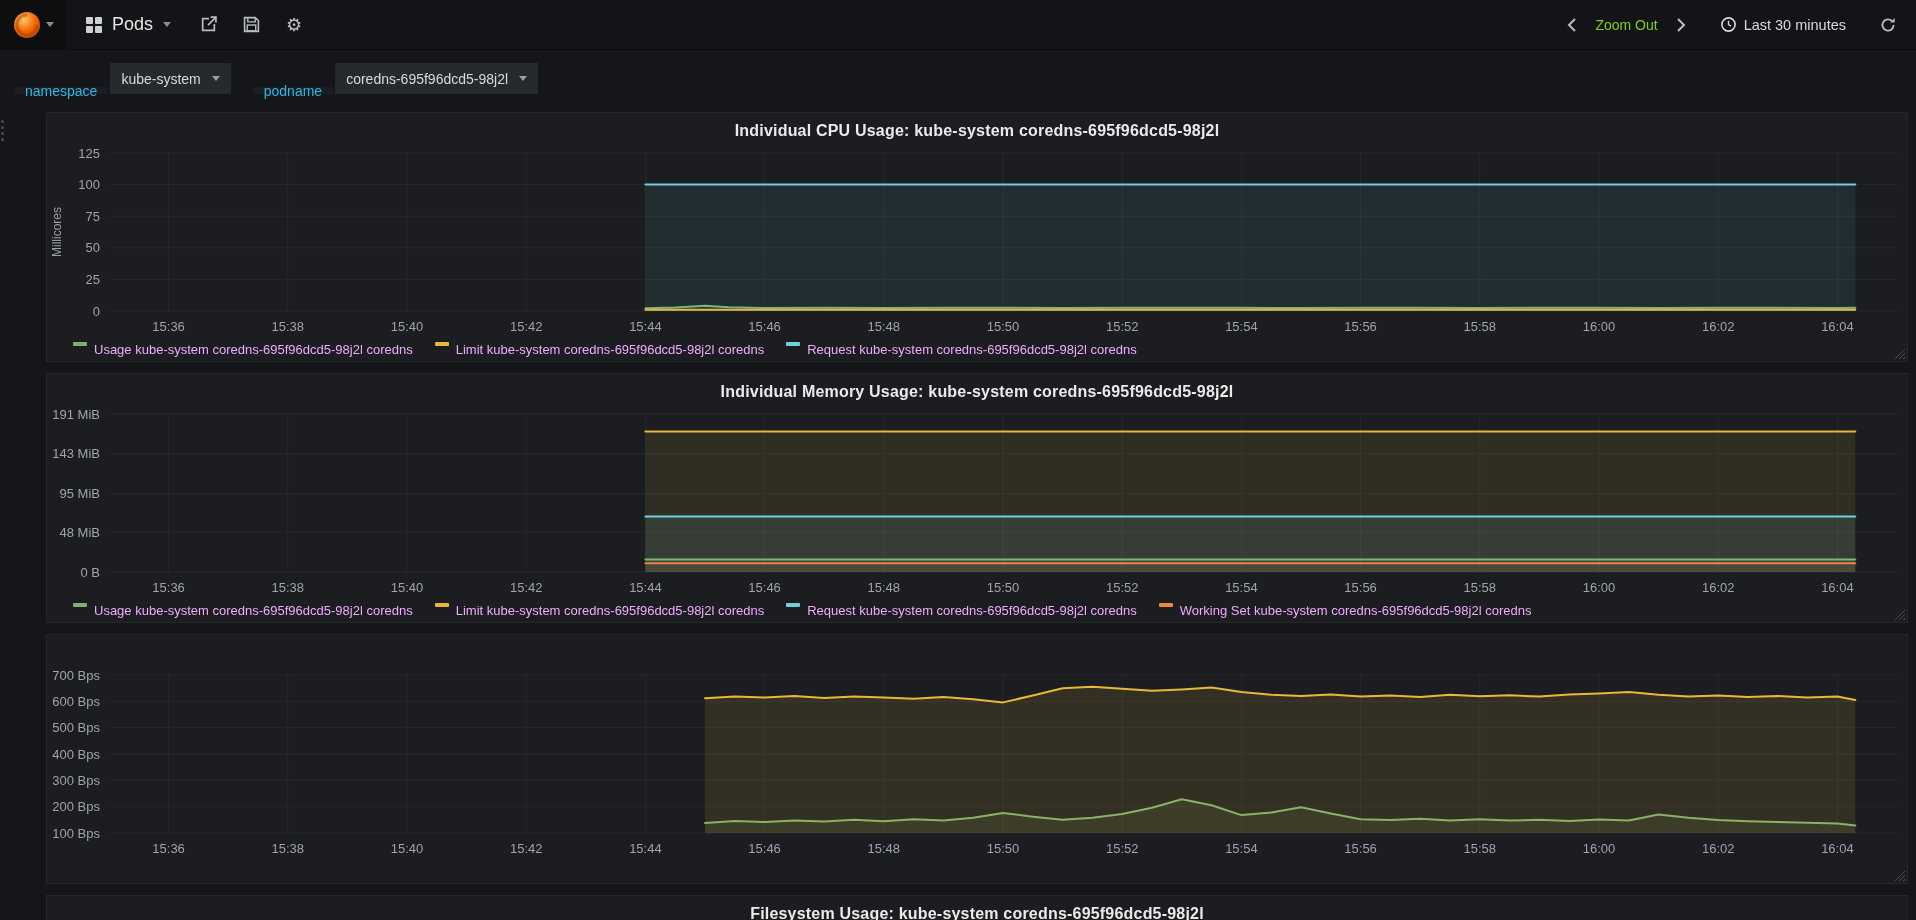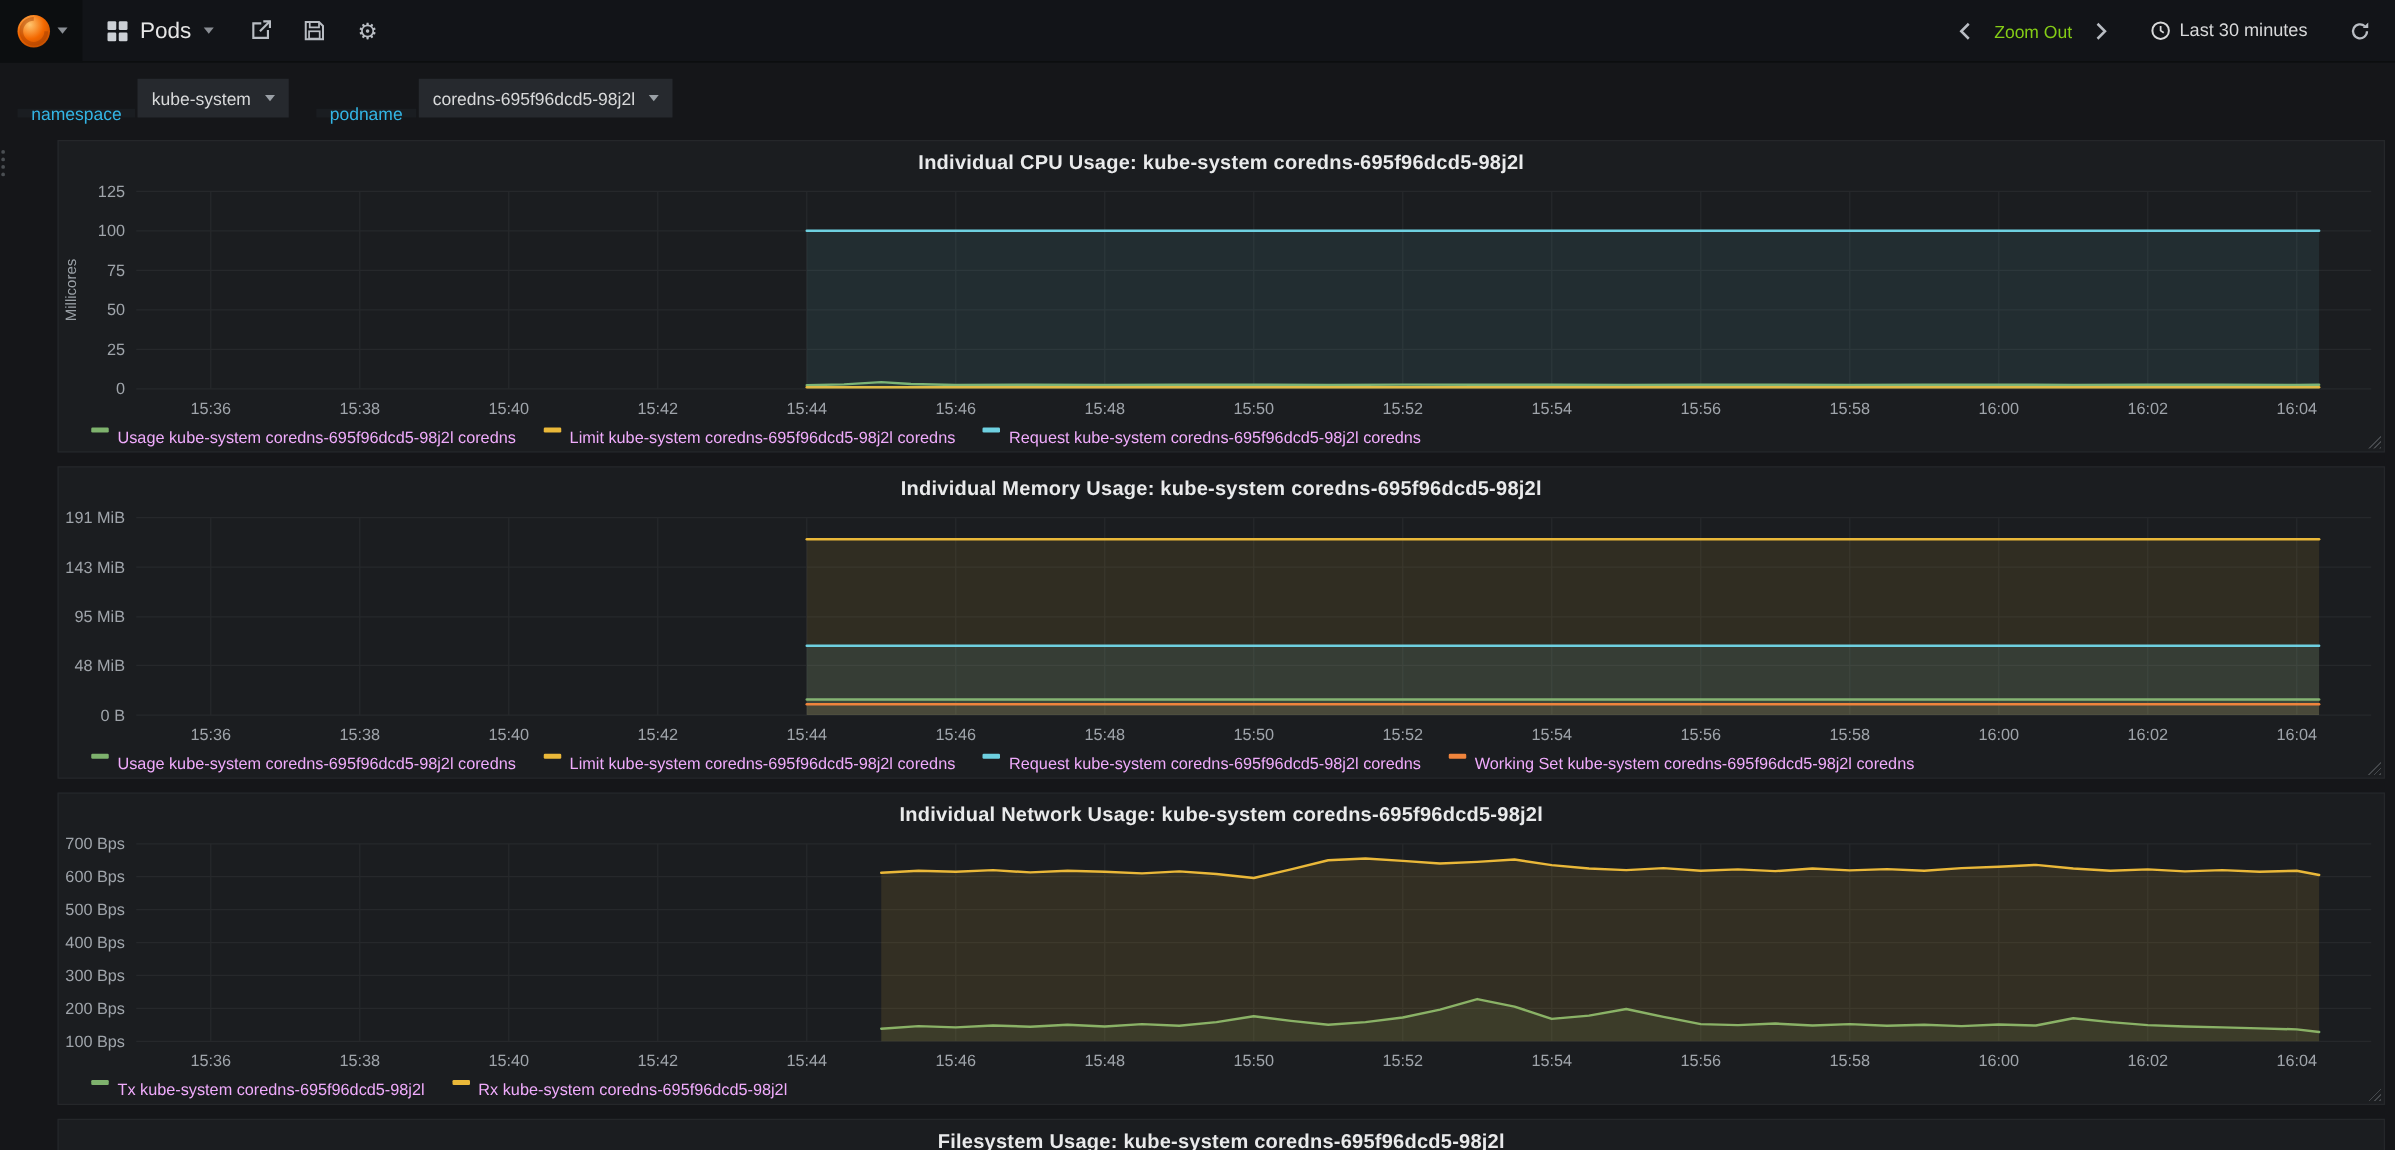--- a/index.html
+++ b/index.html
@@ -306,21 +306,20 @@
         </div>
         <div class="legend-item">
           <span class="legend-swatch" style="background: rgb(239, 132, 60);"></span>
           <span>Working Set kube-system coredns-695f96dcd5-98j2l coredns</span>
         </div>
       </div>
     <div class="resize-handle"></div>
   </section>
 
   <section class="panel">
-    <div class="panel-title">Individual Network Usage: kube-system coredns-695f96dcd5-98j2l</div>
     <svg class="chart-svg" viewBox="0 0 1896 192">
         <g>
           <line x1="121.6" x2="121.6" y1="8" y2="166" stroke="#26282b" stroke-width="1"></line>
           <line x1="240.8" x2="240.8" y1="8" y2="166" stroke="#26282b" stroke-width="1"></line>
           <line x1="360" x2="360" y1="8" y2="166" stroke="#26282b" stroke-width="1"></line>
           <line x1="479.2" x2="479.2" y1="8" y2="166" stroke="#26282b" stroke-width="1"></line>
           <line x1="598.4" x2="598.4" y1="8" y2="166" stroke="#26282b" stroke-width="1"></line>
           <line x1="717.5999999999999" x2="717.5999999999999" y1="8" y2="166" stroke="#26282b" stroke-width="1"></line>
           <line x1="836.8000000000001" x2="836.8000000000001" y1="8" y2="166" stroke="#26282b" stroke-width="1"></line>
           <line x1="956" x2="956" y1="8" y2="166" stroke="#26282b" stroke-width="1"></line>
@@ -365,29 +364,19 @@
         </g>
         <g>
           <polygon points="658.0,156.0 687.8,153.9 717.6,154.9 747.4,153.4 777.2,154.4 807.0,152.8 836.8,154.2 866.6,152.3 896.4,153.6 926.2,150.7 956.0,146.0 985.8,149.7 1015.6,152.8 1045.4,150.7 1075.2,147.0 1105.0,140.7 1134.8,132.3 1164.6,138.3 1194.4,148.1 1224.2,145.5 1254.0,140.2 1283.8,146.5 1313.6,152.3 1343.4,153.1 1373.2,151.8 1403.0,153.4 1432.8,152.3 1462.6,153.6 1492.4,152.8 1522.2,153.9 1552.0,152.6 1581.8,153.4 1611.6,147.6 1641.4,150.7 1671.2,153.1 1701.0,154.2 1730.8,154.9 1760.6,155.7 1790.4,156.5 1808.3,158.6 1808.3,166 658.0,166" fill="#7eb26d" fill-opacity="0.1" stroke="none"></polygon>
           <polyline points="658.0,156.0 687.8,153.9 717.6,154.9 747.4,153.4 777.2,154.4 807.0,152.8 836.8,154.2 866.6,152.3 896.4,153.6 926.2,150.7 956.0,146.0 985.8,149.7 1015.6,152.8 1045.4,150.7 1075.2,147.0 1105.0,140.7 1134.8,132.3 1164.6,138.3 1194.4,148.1 1224.2,145.5 1254.0,140.2 1283.8,146.5 1313.6,152.3 1343.4,153.1 1373.2,151.8 1403.0,153.4 1432.8,152.3 1462.6,153.6 1492.4,152.8 1522.2,153.9 1552.0,152.6 1581.8,153.4 1611.6,147.6 1641.4,150.7 1671.2,153.1 1701.0,154.2 1730.8,154.9 1760.6,155.7 1790.4,156.5 1808.3,158.6" fill="none" stroke="#7eb26d" stroke-width="2" stroke-linejoin="round" stroke-linecap="round"></polyline>
         </g>
         <g>
           <polygon points="658.0,31.2 687.8,29.6 717.6,30.4 747.4,29.1 777.2,30.9 807.0,29.6 836.8,30.4 866.6,31.7 896.4,30.1 926.2,32.2 956.0,35.4 985.8,28.5 1015.6,21.2 1045.4,19.8 1075.2,21.7 1105.0,23.8 1134.8,22.5 1164.6,20.6 1194.4,25.1 1224.2,27.8 1254.0,29.1 1283.8,27.5 1313.6,29.6 1343.4,28.5 1373.2,29.9 1403.0,27.8 1432.8,29.3 1462.6,28.3 1492.4,29.6 1522.2,27.5 1552.0,26.4 1581.8,24.9 1611.6,27.8 1641.4,29.6 1671.2,28.5 1701.0,30.1 1730.8,29.1 1760.6,30.4 1790.4,29.6 1808.3,33.0 1808.3,166 658.0,166" fill="#eab839" fill-opacity="0.12" stroke="none"></polygon>
           <polyline points="658.0,31.2 687.8,29.6 717.6,30.4 747.4,29.1 777.2,30.9 807.0,29.6 836.8,30.4 866.6,31.7 896.4,30.1 926.2,32.2 956.0,35.4 985.8,28.5 1015.6,21.2 1045.4,19.8 1075.2,21.7 1105.0,23.8 1134.8,22.5 1164.6,20.6 1194.4,25.1 1224.2,27.8 1254.0,29.1 1283.8,27.5 1313.6,29.6 1343.4,28.5 1373.2,29.9 1403.0,27.8 1432.8,29.3 1462.6,28.3 1492.4,29.6 1522.2,27.5 1552.0,26.4 1581.8,24.9 1611.6,27.8 1641.4,29.6 1671.2,28.5 1701.0,30.1 1730.8,29.1 1760.6,30.4 1790.4,29.6 1808.3,33.0" fill="none" stroke="#eab839" stroke-width="2" stroke-linejoin="round" stroke-linecap="round"></polyline>
         </g>
       </svg>
-    <div class="legend">
-        <div class="legend-item">
-          <span class="legend-swatch" style="background: rgb(126, 178, 109);"></span>
-          <span>Tx kube-system coredns-695f96dcd5-98j2l</span>
-        </div>
-        <div class="legend-item">
-          <span class="legend-swatch" style="background: rgb(234, 184, 57);"></span>
-          <span>Rx kube-system coredns-695f96dcd5-98j2l</span>
-        </div>
-      </div>
     <div class="resize-handle"></div>
   </section>
 
   <section class="panel">
     <div class="panel-title">Filesystem Usage: kube-system coredns-695f96dcd5-98j2l</div>
   </section>
 </div>
 
 </body></html>

